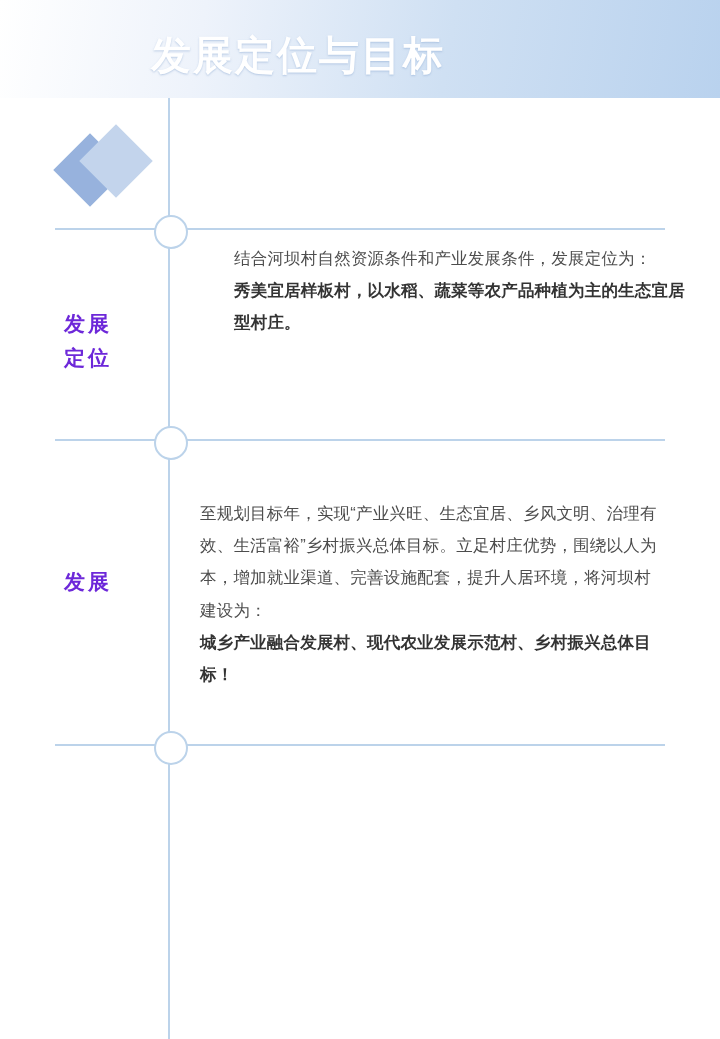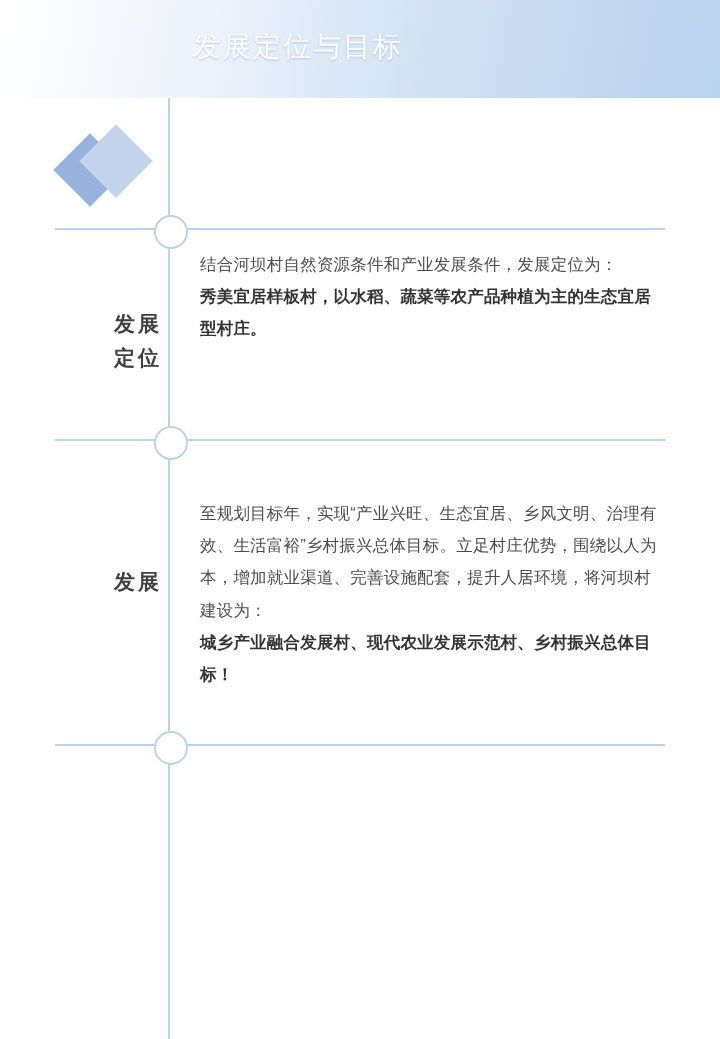--- a/index.html
+++ b/index.html
@@ -23,24 +23,24 @@
     width: 720px;
     height: 98px;
     background: linear-gradient(100deg, #ffffff 0%, #eef3fb 28%, #cfe0f3 62%, #b9d2ee 100%);
   }
   .header-title {
     position: absolute;
     left: 0;
     top: 28px;
     width: 596px;
     text-align: center;
-    font-size: 28px;
+    font-size: 40px;
     letter-spacing: 2px;
     color: #ffffff;
-    font-weight: normal;
+    font-weight: bold;
     text-shadow: 0 1px 2px rgba(140,170,210,0.55);
   }
 
   
   .spine {
     position: absolute;
     left: 168px;
     top: 98px;
     width: 2px;
     height: 941px;
@@ -93,24 +93,24 @@
   .rule-1 { top: 228px; }
   .node-1 { top: 215px; }
   .rule-2 { top: 439px; }
   .node-2 { top: 426px; }
   .rule-3 { top: 744px; }
   .node-3 { top: 731px; }
 
   
   .section-label {
     position: absolute;
-    left: 62px;
+    left: 38px;
     width: 100px;
-    text-align: right;
-    color: #404040;
+    text-align: center;
+    color: #6d28d9;
     font-size: 21px;
     font-weight: bold;
     line-height: 1.62;
     letter-spacing: 3px;
   }
   .label-1 { top: 307px; }
   .label-2 { top: 565px; }
 
   
   .block {
@@ -122,21 +122,21 @@
   .block p {
     margin: 0;
     font-size: 16.5px;
     line-height: 1.95;
     letter-spacing: 0.2px;
   }
   .block p.bold {
     font-weight: bold;
     color: #333333;
   }
-  .block-1 { top: 248px; }
+  .block-1 { top: 242px; margin-left: 34px; }
   .block-2 { top: 497px; }
 </style>
 </head>
 <body>
 
 <div class="header">
   <div class="header-title">发展定位与目标</div>
 </div>
 
 <div class="spine"></div>

